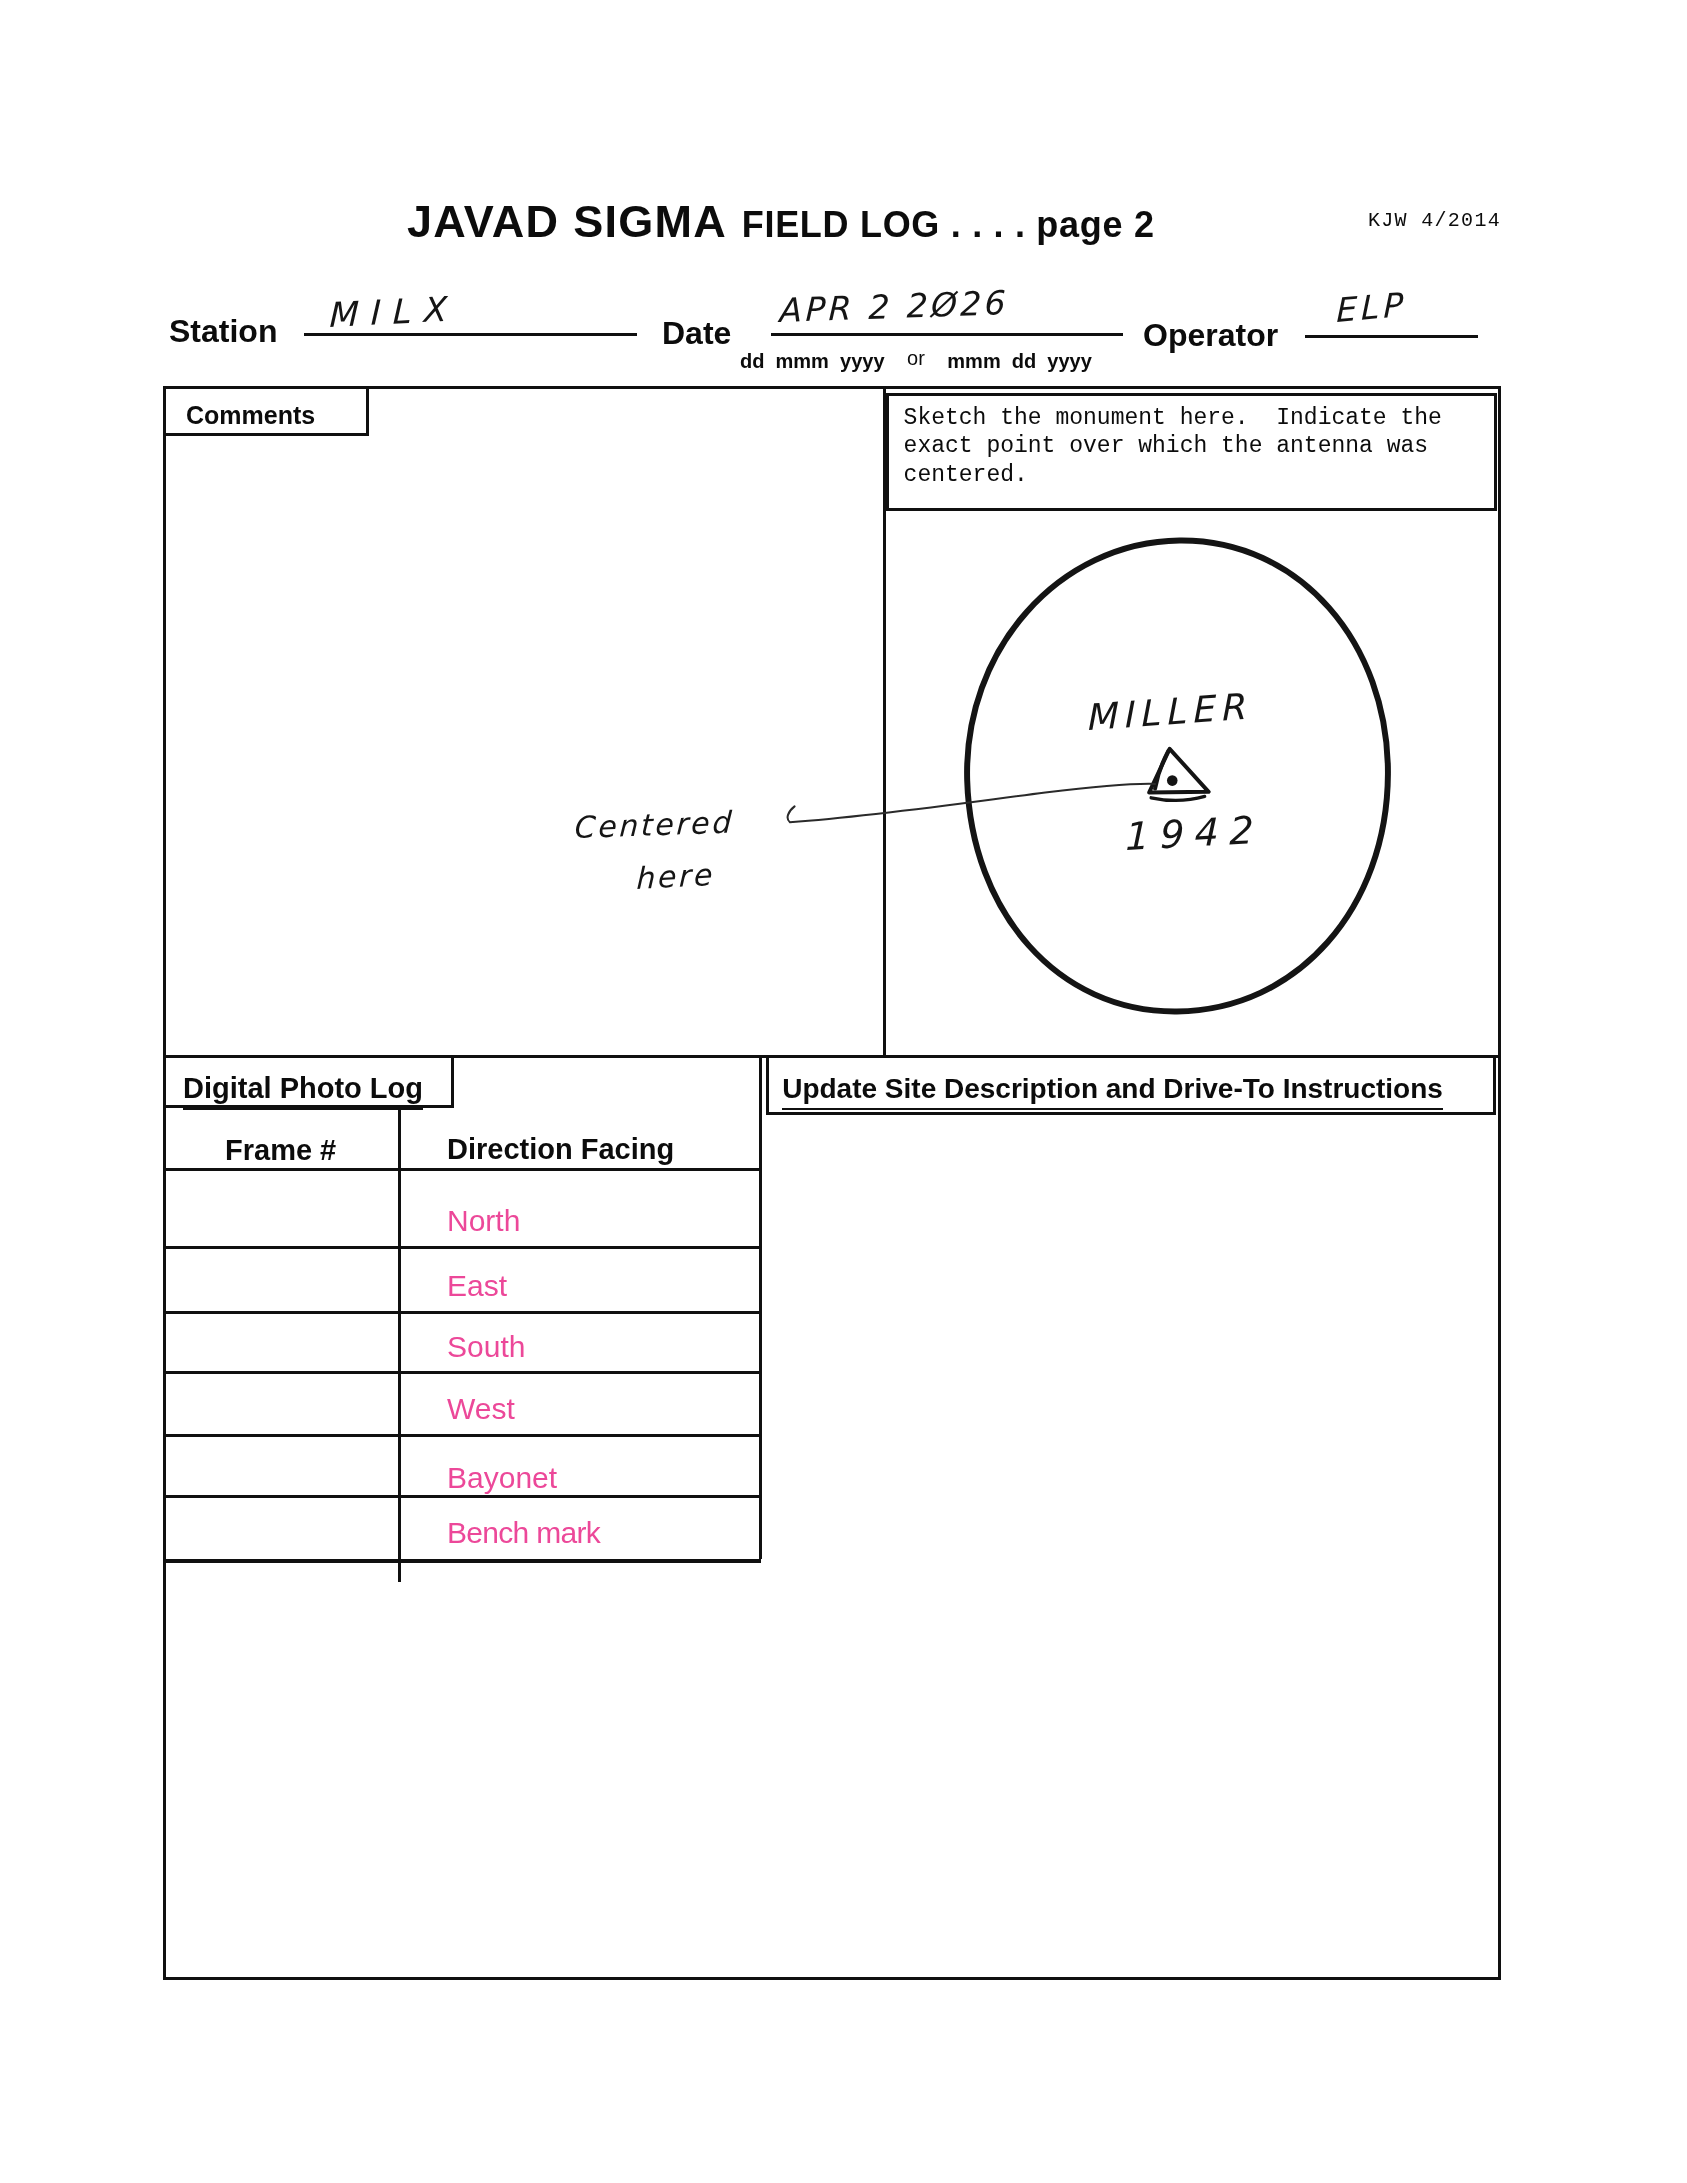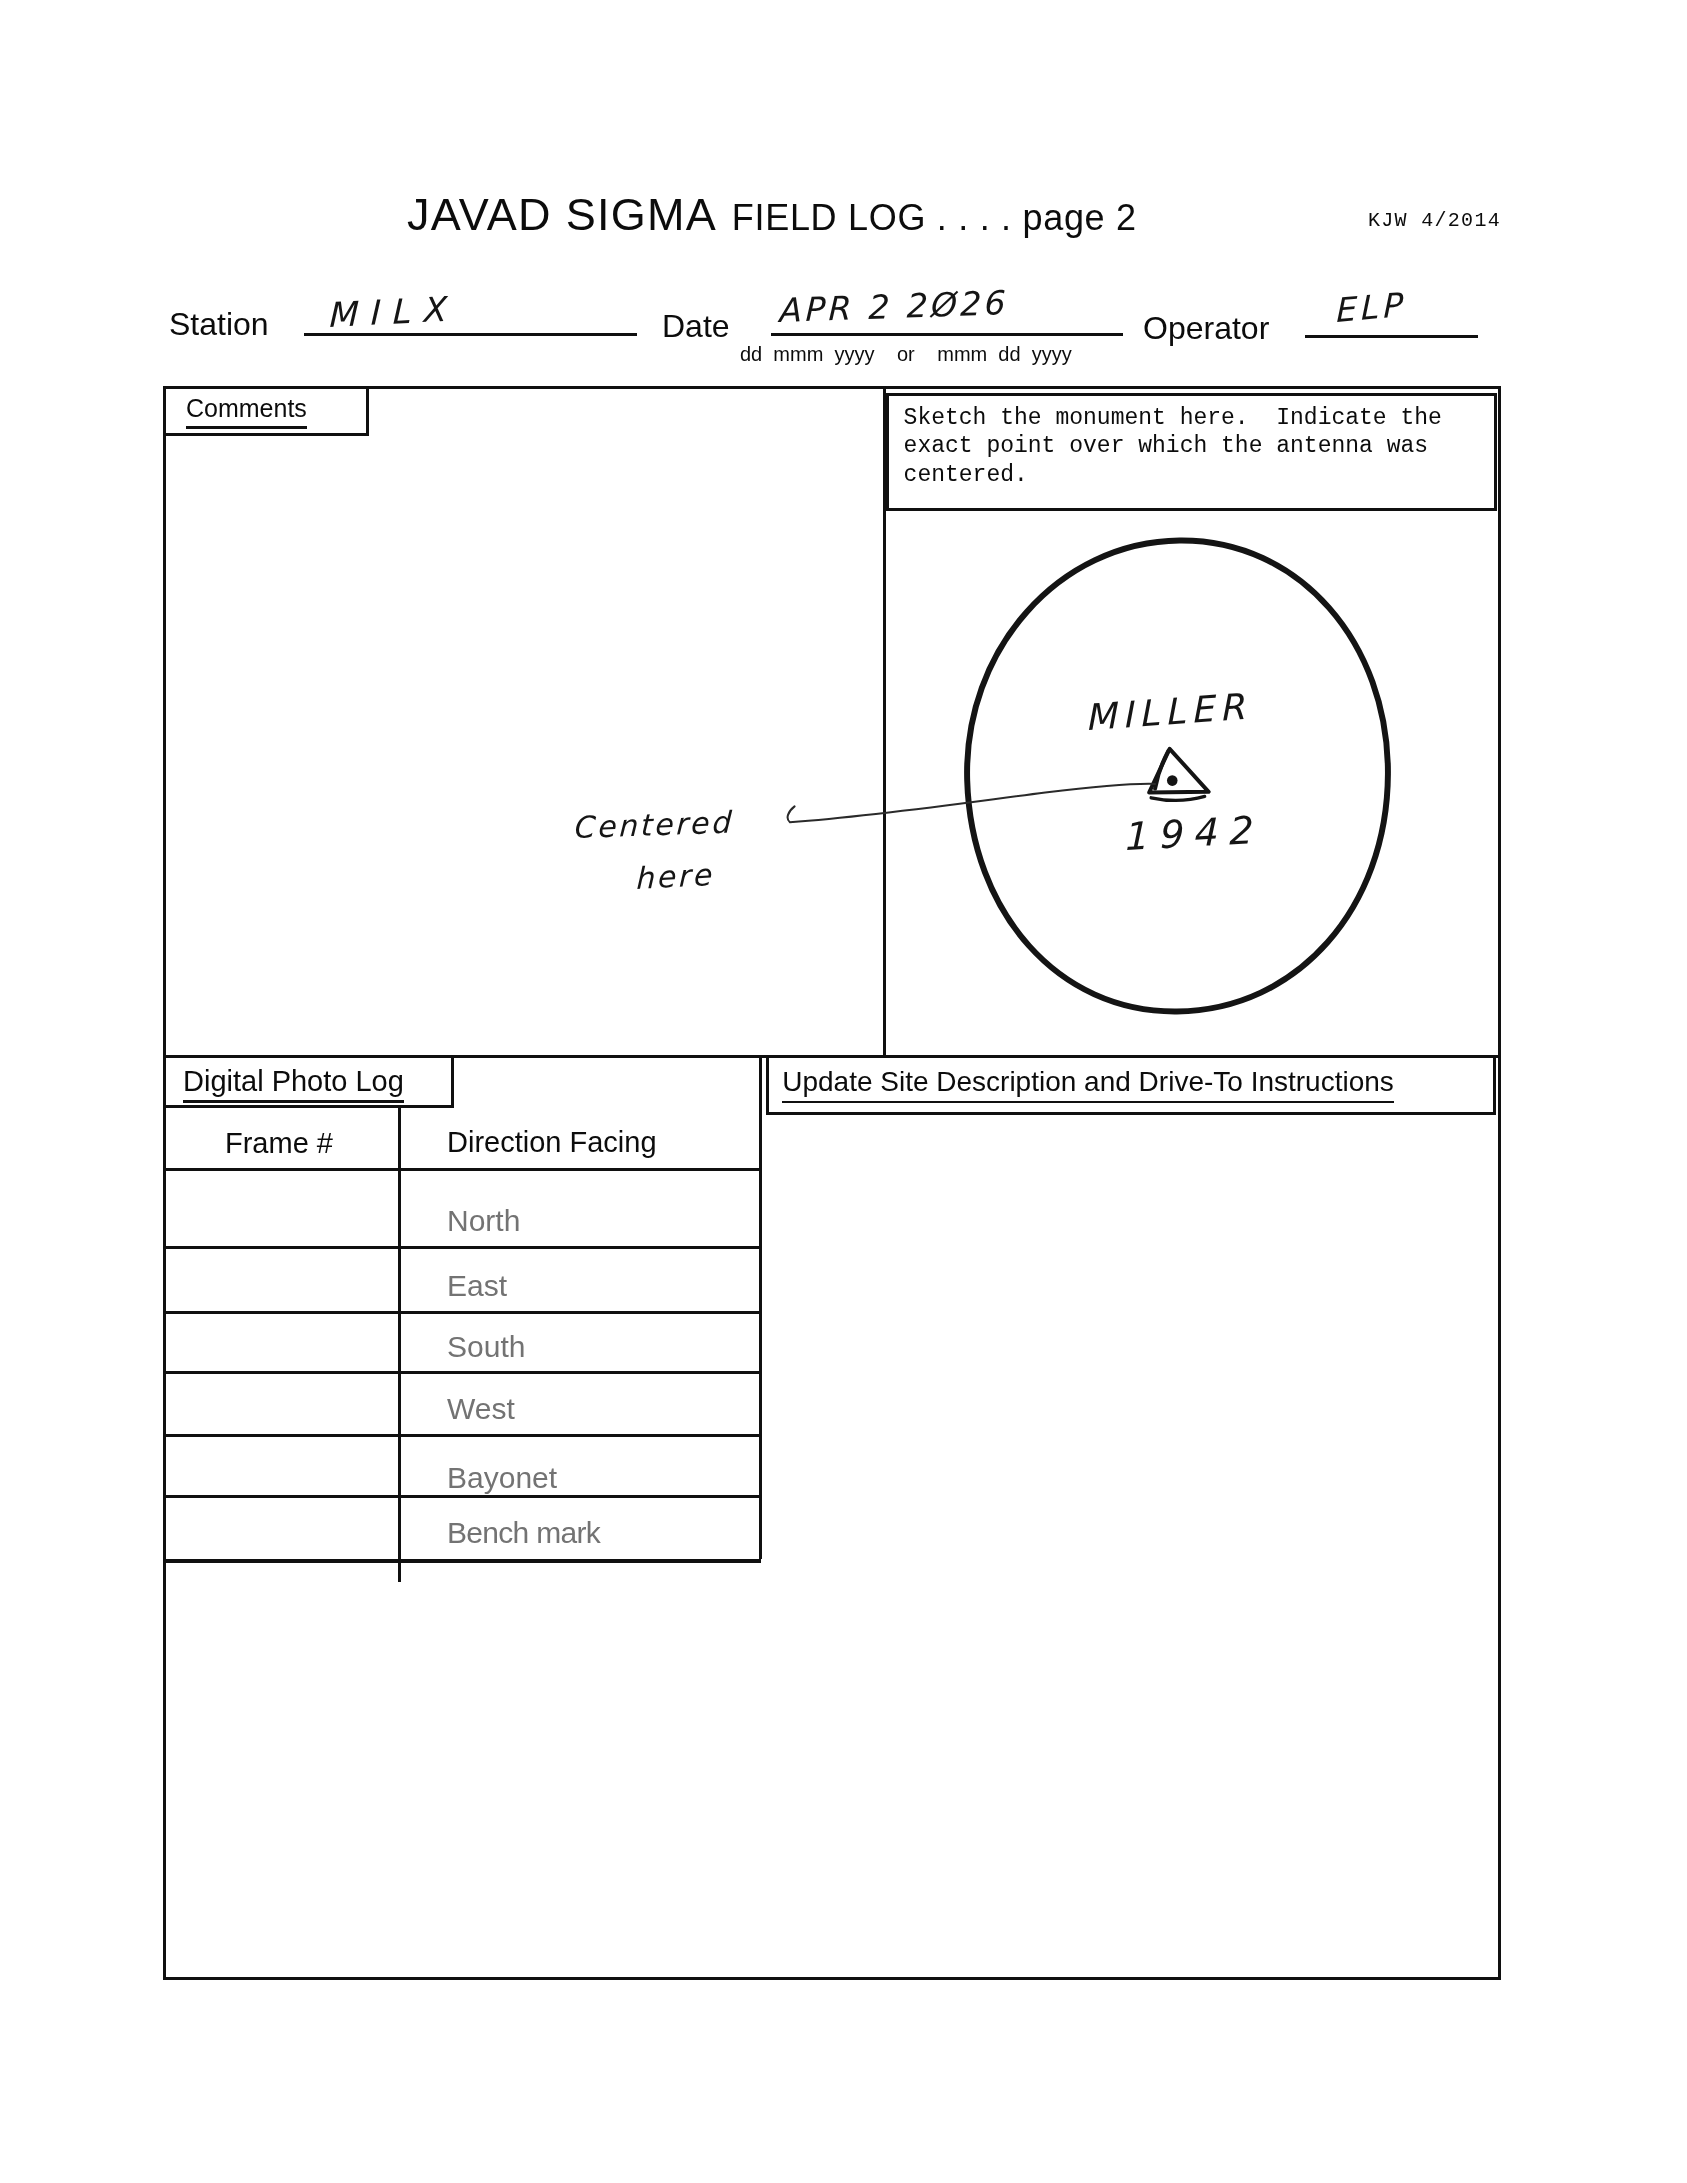--- a/index.html
+++ b/index.html
@@ -2,33 +2,33 @@
 <html style="font-size:10.6px"><head>
 <meta charset="utf-8">
 <style>
   html,body{margin:0;padding:0;background:#ffffff;}
   body{
     width:1687px;height:2183px;position:relative;
     font-family:"Liberation Sans",sans-serif;color:#0c0c0c;
     -webkit-font-smoothing:antialiased;
   }
   .abs{position:absolute;}
-  .bold{font-weight:normal;}
+  .bold{font-weight:bold;margin-top:7px;}
   .pre{white-space:pre;}
   
   .hline{position:absolute;background:#101010;}
   .vline{position:absolute;background:#101010;}
   .box{position:absolute;border:3.3px solid #101010;background:transparent;box-sizing:border-box;}
   .label-underline{border-bottom:3.3px solid #101010;padding-bottom:2.6px;}
   .mono{font-family:"Liberation Mono",monospace;}
   .handwriting{
     font-family:"DejaVu Sans",sans-serif;font-style:italic;color:#151515;
     transform-origin:left bottom;white-space:pre;
   }
-  .rowlabel{position:absolute;font-size:30px;color:#737373;}
+  .rowlabel{position:absolute;font-size:30px;color:#ec4899;}
   svg{position:absolute;left:0;top:0;}
 </style>
 </head>
 <body>
 
 <div class="abs" style="left:407px;top:189px;display:flex;align-items:baseline;gap:14.6px;">
   <span class="bold" style="font-size:45px;letter-spacing:1.3px;">JAVAD SIGMA</span>
   <span class="bold" style="font-size:36px;letter-spacing:0.7px;">FIELD LOG . . . . page 2</span>
 </div>
 

